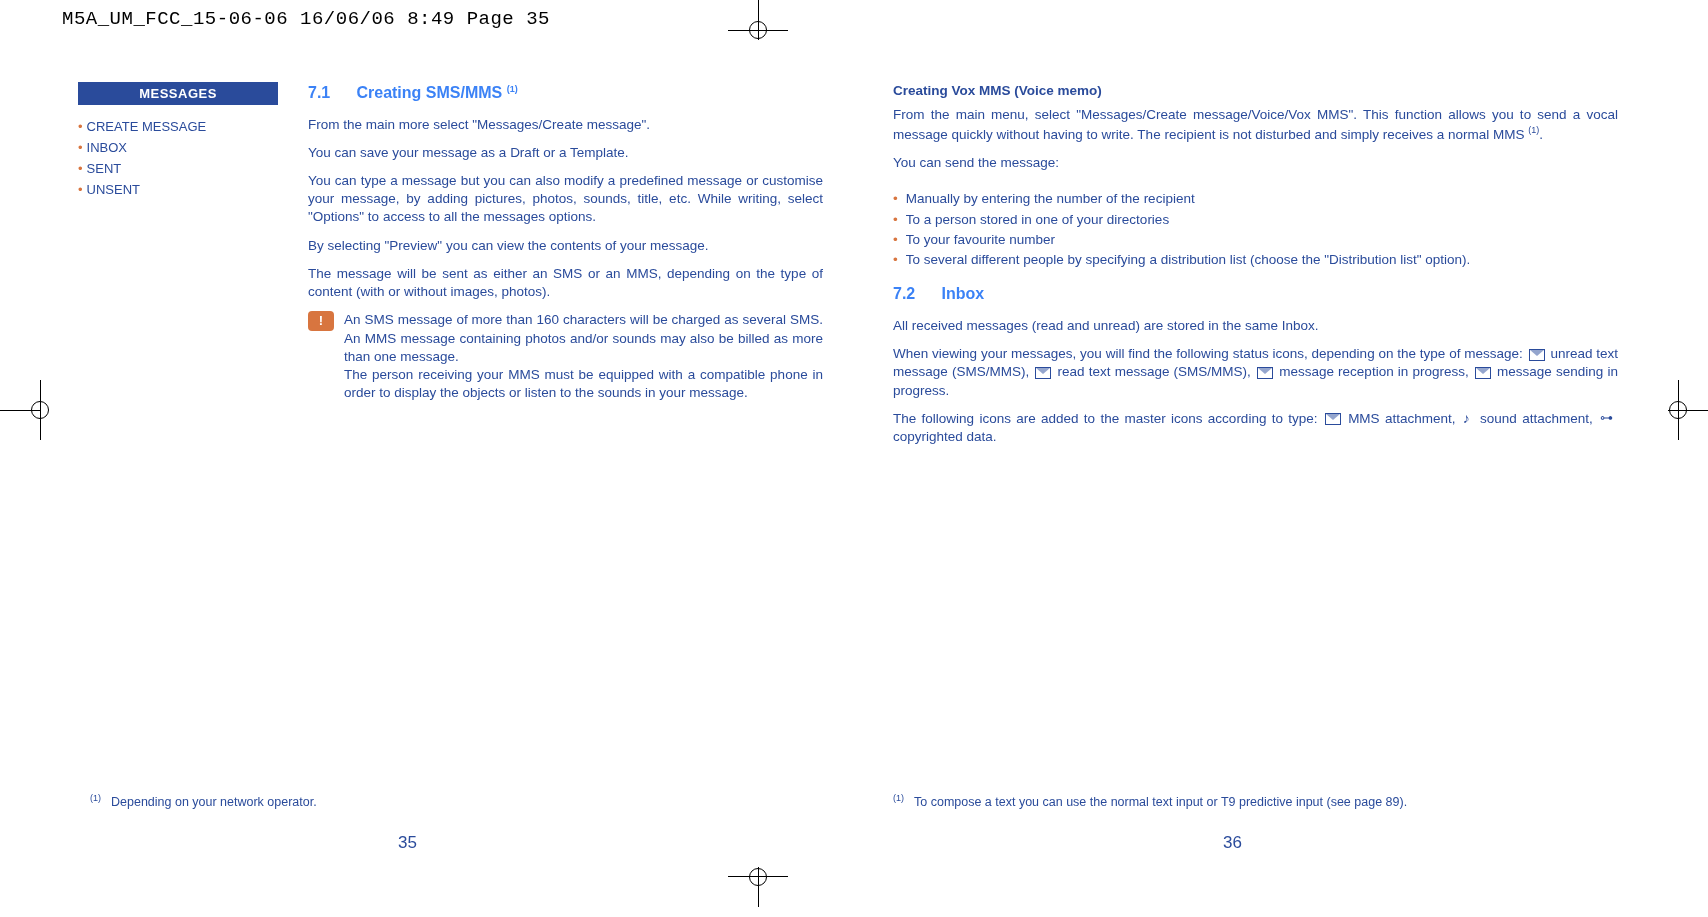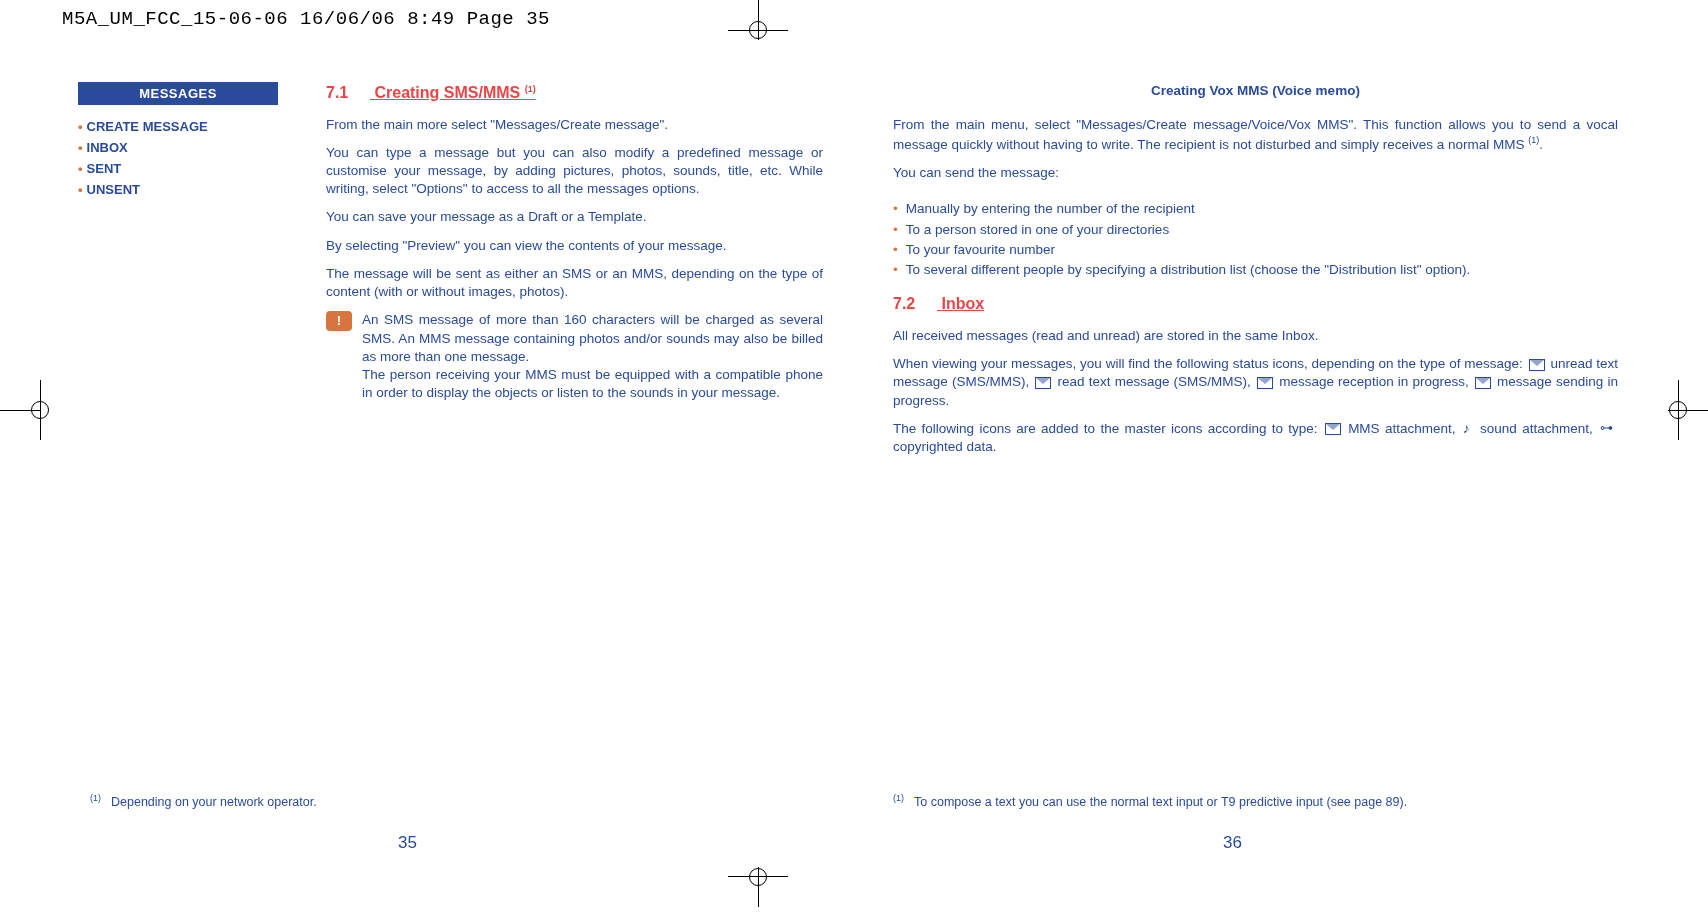--- a/index.html
+++ b/index.html
@@ -73,70 +73,69 @@
     display: flex;
   }
   .page {
     width: 50%;
     position: relative;
     padding-right: 40px;
   }
   .page-right { padding-left: 30px; padding-right: 30px; }
   .two-col {
     display: flex;
-    gap: 48px;
+    gap: 30px;
   }
   .sidebar {
     width: 200px;
     flex-shrink: 0;
   }
   .sidebar-title {
     background: #2a4b9b;
     color: #fff;
     font-weight: bold;
     font-size: 13px;
     text-align: center;
     padding: 4px 0;
     letter-spacing: 0.5px;
     margin-bottom: 14px;
   }
   .sidebar-item {
     color: #2a4b9b;
-    font-weight: bold;
+    font-weight: normal;
     font-size: 13px;
     margin-bottom: 6px;
   }
   .sidebar-bullet { color: #d8753f; margin-right: 4px; }
   .main-col { flex: 1; font-size: 13.5px; line-height: 1.35; color: #2a4b9b; }
   .section-head {
     font-weight: bold;
     font-size: 16px;
-    color: #ef4444;
+    color: #3b82f6;
     margin-bottom: 12px;
-    text-decoration: underline;
   }
   .section-num { display: inline-block; min-width: 44px; }
   .sup { font-size: 9px; vertical-align: super; }
   .para { margin-bottom: 10px; text-align: justify; }
   .bold { font-weight: normal; }
   .note-row { display: flex; gap: 10px; margin-top: 6px; }
   .note-icon {
     width: 26px; height: 20px;
     background: #d8753f;
     border-radius: 4px;
     color: #fff;
     font-weight: bold;
     text-align: center;
     line-height: 20px;
     font-size: 13px;
     flex-shrink: 0;
   }
   .note-text { flex: 1; text-align: justify; }
   .right-col { font-size: 13.5px; line-height: 1.35; color: #2a4b9b; }
-  .sub-head { font-weight: bold; margin-bottom: 16px; text-align: center; }
+  .sub-head { font-weight: bold; margin-bottom: 6px; }
   .bullet-list { margin: 4px 0 14px 0; }
   .bullet-row { display: flex; gap: 8px; margin-bottom: 2px; }
   .bullet-dot { color: #d8753f; }
   .footnote {
     position: absolute;
     bottom: 48px;
     font-size: 12.5px;
     color: #2a4b9b;
   }
   .footnote .sup { margin-right: 10px; }
@@ -220,24 +219,24 @@
 
       <div class="main-col">
         <div class="section-head">
           <span class="section-num">7.1</span>
           <span>Creating SMS/MMS </span><span class="sup">(1)</span>
         </div>
         <div class="para">
           <span>From the main more select "</span><span class="bold">Messages/Create message</span><span>".</span>
         </div>
         <div class="para">
+          <span>You can save your message as a </span><span class="bold">Draft</span><span> or a </span><span class="bold">Template</span><span>.</span>
+        </div>
+        <div class="para">
           <span>You can type a message but you can also modify a </span><span class="bold">predefined</span><span> message or customise your message, by adding pictures, photos, sounds, title, etc. While writing, select "</span><span class="bold">Options</span><span>" to access to all the messages options.</span>
-        </div>
-        <div class="para">
-          <span>You can save your message as a </span><span class="bold">Draft</span><span> or a </span><span class="bold">Template</span><span>.</span>
         </div>
         <div class="para">
           <span>By selecting "</span><span class="bold">Preview</span><span>" you can view the contents of your message.</span>
         </div>
         <div class="para">The message will be sent as either an SMS or an MMS, depending on the type of content (with or without images, photos).</div>
         <div class="note-row">
           <div class="note-icon">!</div>
           <div class="note-text">
             <div>An SMS message of more than 160 characters will be charged as several SMS. An MMS message containing photos and/or sounds may also be billed as more than one message.</div>
             <div>The person receiving your MMS must be equipped with a compatible phone in order to display the objects or listen to the sounds in your message.</div>

